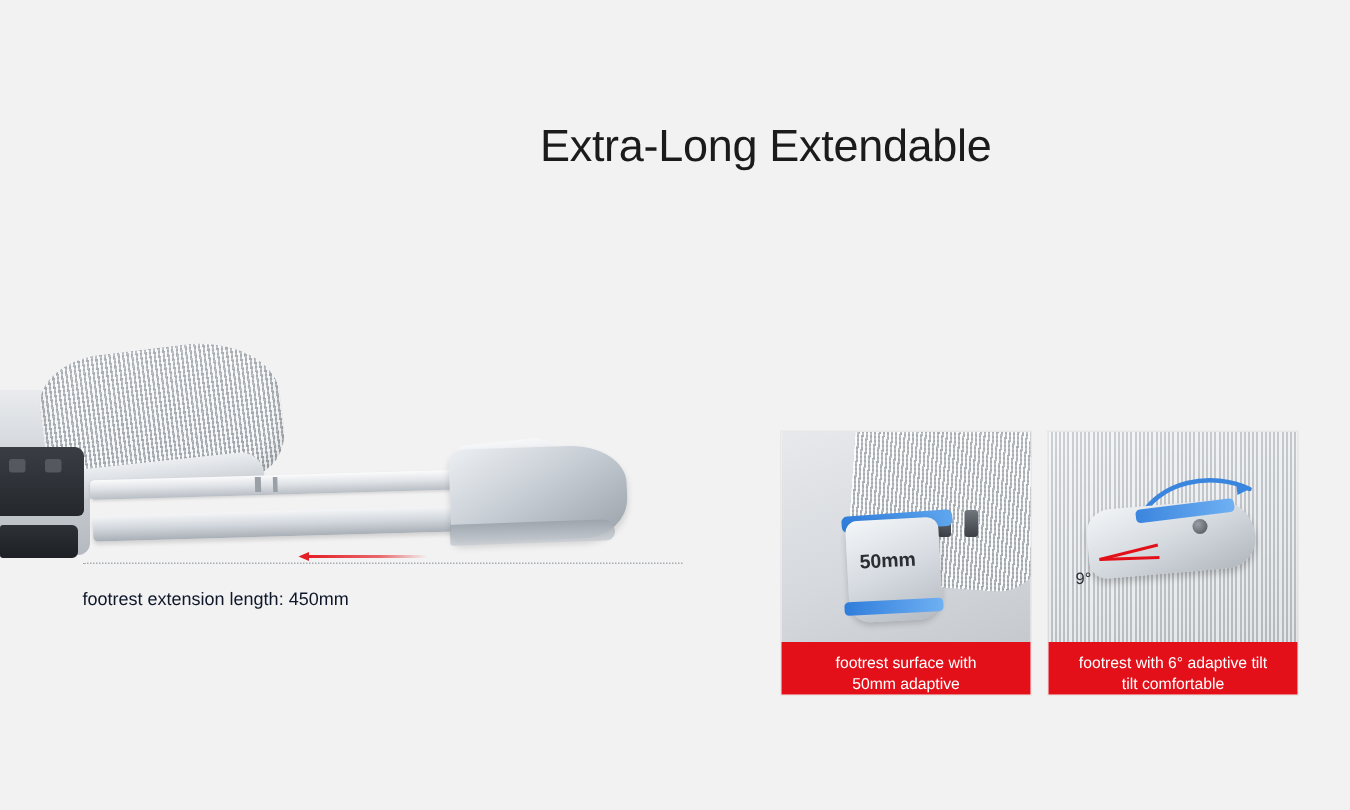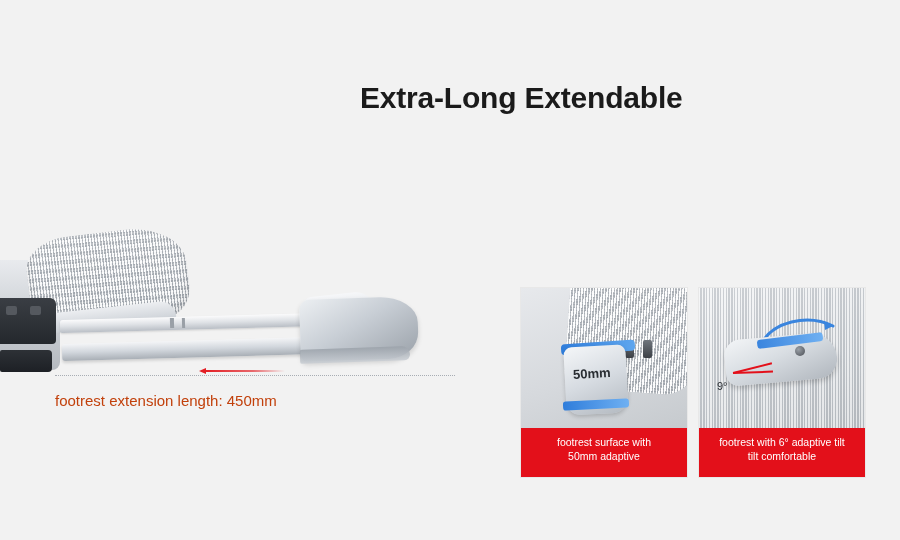--- a/index.html
+++ b/index.html
@@ -15,21 +15,21 @@
     position: relative;
   }
 
   
   .headline {
     position: absolute;
     left: 360px;
     top: 78px;
     width: 520px;
     font-size: 30px;
-    font-weight: bold;
+    font-weight: normal;
     color: #1b1b1b;
     line-height: 1.33;
     letter-spacing: -0.2px;
   }
   .headline-line { display: block; white-space: nowrap; }
 
   
   .hero {
     position: absolute;
     left: 0;
@@ -183,22 +183,22 @@
     left: -6px; top: 0;
     width: 0; height: 0;
     border-top: 3px solid transparent;
     border-bottom: 3px solid transparent;
     border-right: 7px solid #e31e24;
   }
   .caption-main {
     position: absolute;
     left: 55px;
     top: 392px;
-    font-size: 15px;
-    color: #c2410c;
+    font-size: 12px;
+    color: #0f172a;
     white-space: nowrap;
   }
 
   
   .cards {
     position: absolute;
     left: 521px;
     top: 288px;
     display: flex;
     gap: 12px;
@@ -213,21 +213,21 @@
     height: 140px;
     background: linear-gradient(160deg,#e7e9ec 0%,#d6d9dd 55%,#c6cace 100%);
     overflow: hidden;
   }
   .card-caption {
     background: #e3101a;
     color: #ffffff;
     font-size: 10.5px;
     line-height: 1.35;
     text-align: center;
-    padding: 7px 6px 14px;
+    padding: 7px 6px 0;
     min-height: 34px;
     box-sizing: border-box;
   }
   .card-caption span { display: block; }
 
   
   .c1-mesh {
     position: absolute;
     left: 46px; top: -6px; width: 130px; height: 110px;
     background:

